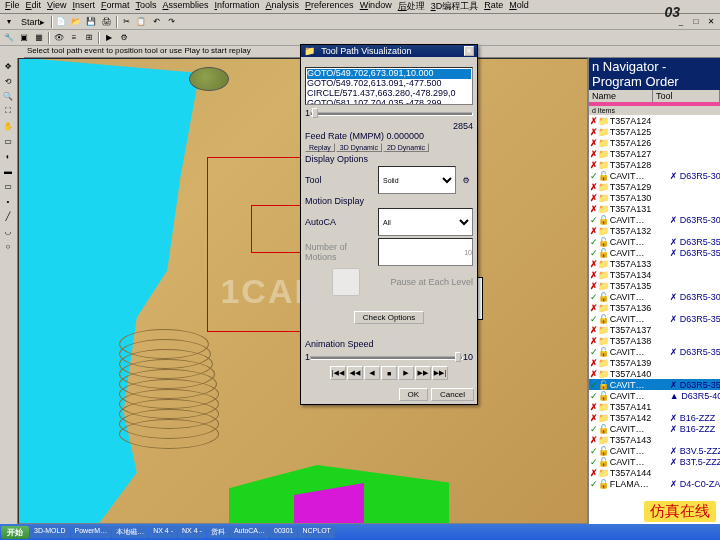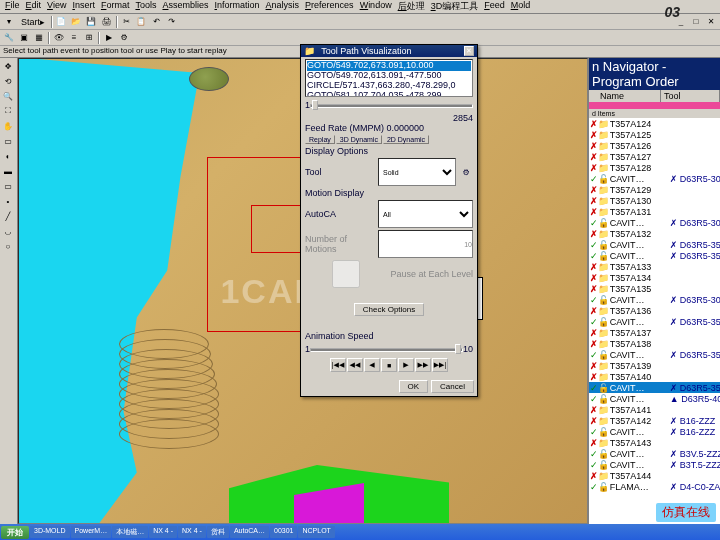--- a/index.html
+++ b/index.html
@@ -6,29 +6,29 @@
 body { width: 720px; height: 540px; background: #d4d0c8; overflow: hidden; position: relative; }
 
 .menubar { height: 14px; background: #d4d0c8; display: flex; padding: 0 2px; border-bottom: 1px solid #808080; }
 .menubar span { padding: 0 3px; cursor: default; text-decoration: underline; text-decoration-color: transparent; }
 .menubar span::first-letter { text-decoration: underline; }
 
 .toolbar-row { height: 16px; background: #d4d0c8; display: flex; align-items: center; gap: 1px; padding: 0 2px; border-bottom: 1px solid #a0a0a0; }
 .tbtn { width: 14px; height: 14px; background: #d4d0c8; border: 1px solid #d4d0c8; display: inline-flex; align-items: center; justify-content: center; font-size: 8px; }
 .sep { width: 2px; height: 12px; border-left: 1px solid #808080; border-right: 1px solid #fff; margin: 0 1px; }
 
-.statusline { height: 12px; background: #d4d0c8; font-size: 8px; padding: 0 3px; border-bottom: 1px solid #808080; }
+.statusline { height: 12px; background: #d4d0c8; font-size: 8px; padding: 0 3px; border-bottom: 1px solid #808080; margin-left: 24px; }
 
 .workarea { position: absolute; top: 58px; left: 0; right: 0; bottom: 16px; display: flex; }
 .left-tools { width: 18px; background: #d4d0c8; border-right: 1px solid #808080; display: flex; flex-direction: column; gap: 1px; padding: 1px; }
 .viewport { flex: 1; background: linear-gradient(135deg, #c9a862 0%, #d4b068 30%, #c09650 100%); position: relative; overflow: hidden; border: 1px inset #808080; }
 .right-panel { width: 132px; background: #d4d0c8; border-left: 1px solid #808080; display: flex; flex-direction: column; }
 
 .panel-title { background: #0a246a; color: #fff; padding: 1px 3px; font-size: 13px; }
-.tree-header { display: flex; background: #d4d0c8; border-bottom: 7px solid #ec4899; font-size: 8px; padding-left: 8px; }
+.tree-header { display: flex; background: #d4d0c8; border-bottom: 4px solid #ec4899; font-size: 8px; }
 .tree-header span { padding: 1px 3px; border-right: 1px solid #808080; }
 .tree { flex: 1; overflow: auto; background: #fff; font-size: 7px; }
 .tree-row { display: flex; align-items: center; height: 11px; padding: 0 1px; white-space: nowrap; }
 .tree-row.sel { background: #0a7dcc; color: #fff; }
 .xmark { color: #c00; font-weight: bold; margin-right: 1px; }
 .check { color: #080; margin-right: 1px; }
 .tree-row .lbl { flex: 0 0 60px; overflow: hidden; }
 .tree-row .tool { color: #008; }
 
 
@@ -41,59 +41,59 @@
 .redbox { position: absolute; border: 1px solid #d40000; }
 
 .annot { position: absolute; background: #fff; border: 1px solid #000; padding: 3px 5px; font-size: 12px; text-align: center; line-height: 1.3; }
 .pageno { position: absolute; top: 4px; right: 40px; font-size: 14px; font-style: italic; font-weight: bold; color: #222; }
 
 
 .dialog { position: absolute; left: 300px; top: 44px; width: 178px; background: #d4d0c8; border: 1px solid #000; box-shadow: 2px 2px 3px rgba(0,0,0,.4); }
 .dlg-title { background: linear-gradient(#1a3c78, #0a246a); color: #fff; padding: 1px 3px; font-size: 8px; display: flex; align-items: center; }
 .dlg-title .x { margin-left: auto; width: 10px; height: 10px; background: #d4d0c8; border: 1px outset #fff; font-size: 7px; text-align: center; line-height: 8px; }
 .dlg-body { padding: 2px 4px; font-size: 7px; color: #003; }
-.codebox { background: #fff; border: 1px inset #808080; height: 38px; font-size: 6px; padding: 1px; overflow: hidden; color: #003; line-height: 1.1; }
+.codebox { background: #fff; border: 1px inset #808080; height: 38px; font-size: 6px; padding: 1px; overflow: hidden; color: #003; line-height: 1.1; margin-top: 8px; }
 .slider-row { display: flex; align-items: center; margin: 2px 0; }
 .slider { flex: 1; height: 12px; position: relative; }
 .slider::before { content: ""; position: absolute; left: 0; right: 0; top: 5px; height: 2px; background: #808080; border: 1px inset #fff; }
 .thumb { position: absolute; width: 6px; height: 10px; background: #d4d0c8; border: 1px outset #fff; top: 1px; }
 .dlg-row { display: flex; align-items: center; margin: 2px 0; gap: 3px; }
 .dlg-row label { flex: 0 0 70px; }
 .dlg-row select, .dlg-row input { flex: 1; font-size: 7px; height: 28px; background: #fff; border: 1px inset #808080; }
 .dlg-btn { background: #d4d0c8; border: 1px outset #fff; padding: 1px 8px; font-size: 8px; }
 .dlg-tabs { display: flex; gap: 1px; margin: 2px 0; }
 .dlg-tab { border: 1px outset #d4d0c8; padding: 0 3px; font-size: 7px; background: #d4d0c8; }
 .transport { display: flex; justify-content: center; gap: 1px; margin: 3px 0; }
 .transport button { width: 16px; height: 14px; font-size: 7px; background: #d4d0c8; border: 1px outset #fff; }
 .dlg-footer { display: flex; justify-content: flex-end; gap: 3px; padding: 3px; }
 
 .taskbar { position: absolute; bottom: 0; left: 0; right: 0; height: 16px; background: linear-gradient(#3b77d8, #245edb); display: flex; align-items: center; gap: 1px; padding: 0 1px; }
 .start-btn { background: linear-gradient(#5eb55e, #3c8a3c); color: #fff; padding: 1px 6px; border-radius: 2px; font-size: 8px; font-weight: bold; }
 .task-item { background: #3a6fc9; color: #fff; padding: 1px 4px; border-radius: 1px; font-size: 7px; max-width: 58px; overflow: hidden; white-space: nowrap; }
 .watermark { position: absolute; left: 50%; top: 50%; transform: translate(-50%,-50%); font-size: 34px; color: rgba(255,255,255,.35); font-weight: bold; pointer-events: none; letter-spacing: 2px; }
-.footer-brand { position: absolute; right: 4px; bottom: 18px; background: #7dd3fc; color: #c00; font-size: 12px; padding: 1px 6px; border-radius: 2px; }
+.footer-brand { position: absolute; right: 4px; bottom: 18px; background: #fde047; color: #c00; font-size: 15px; padding: 1px 6px; border-radius: 2px; }
 </style>
 </head>
 <body>
 
 <div class="menubar" id="menubar">
     <span>File</span>
     <span>Edit</span>
     <span>View</span>
     <span>Insert</span>
     <span>Format</span>
     <span>Tools</span>
     <span>Assemblies</span>
     <span>Information</span>
     <span>Analysis</span>
     <span>Preferences</span>
     <span>Window</span>
     <span>后处理</span>
     <span>3D编程工具</span>
-    <span>Feed</span>
+    <span>Rate</span>
     <span>Mold</span>
   </div>
 
 <div class="toolbar-row">
   <span class="tbtn">▾</span>
   <span style="padding:0 4px">Start▸</span>
   <span class="sep"></span>
   <span class="tbtn">📄</span>
   <span class="tbtn">📂</span>
   <span class="tbtn">💾</span>

